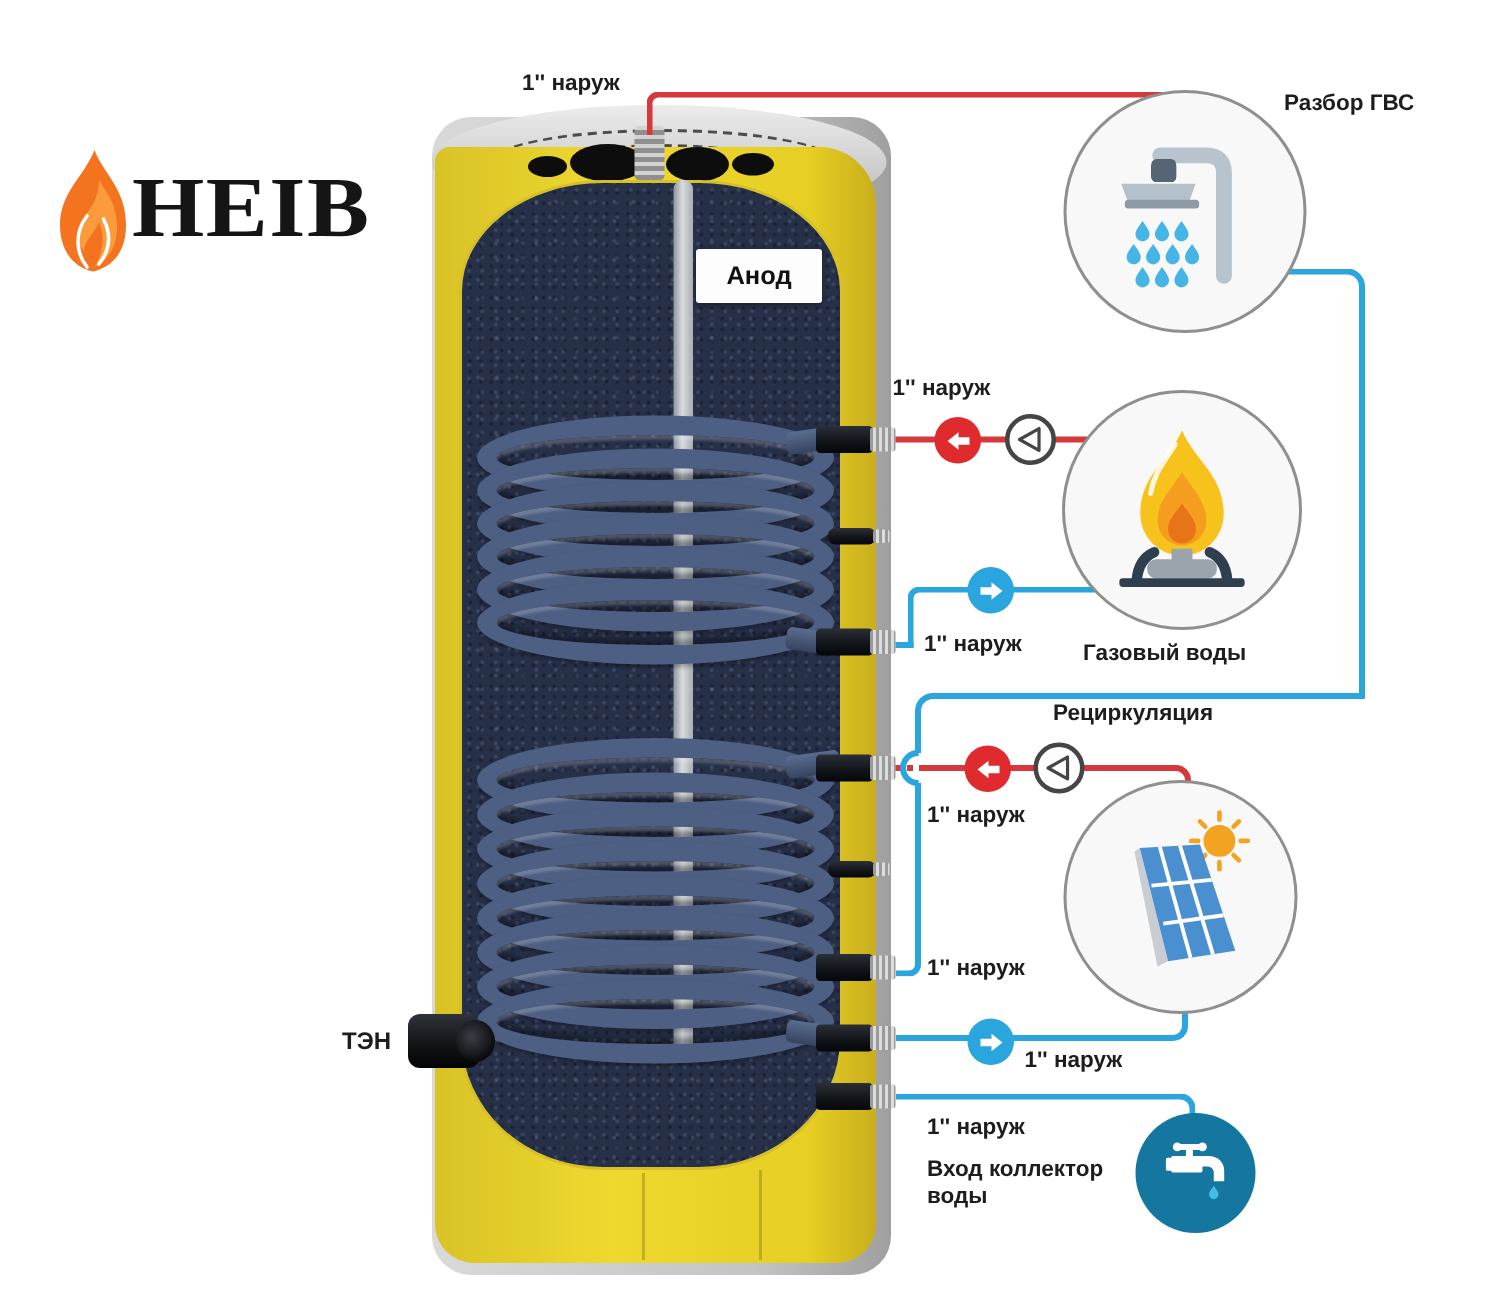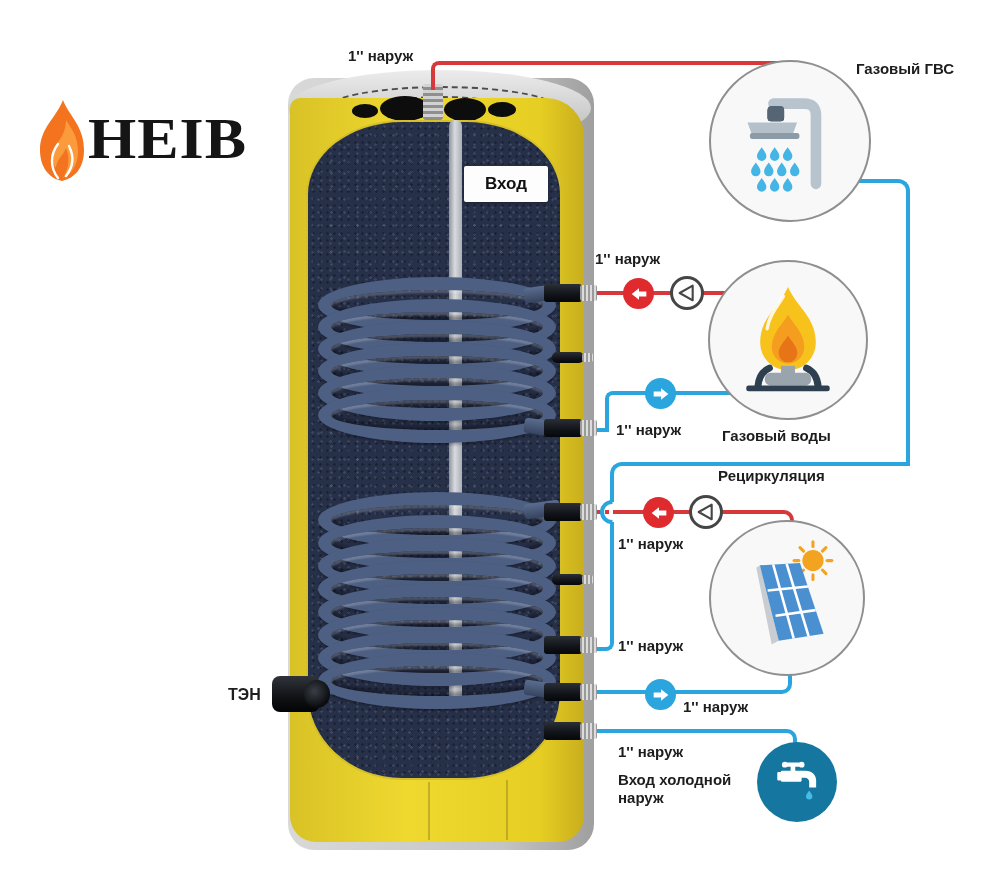--- a/index.html
+++ b/index.html
@@ -148,21 +148,21 @@
   <div class="port-thread" style="left:580px;top:637px;width:17px;height:16px;"></div>
   <div class="port-black" style="left:544px;top:683px;width:38px;height:18px;"></div>
   <div class="port-thread" style="left:580px;top:684px;width:17px;height:16px;"></div>
   <div class="port-black" style="left:544px;top:722px;width:38px;height:18px;"></div>
   <div class="port-thread" style="left:580px;top:723px;width:17px;height:16px;"></div>
 
   <div class="ten-port"></div>
   <div class="ten-cap"></div>
 
   <div class="anode-tag">
-    <span>Вход</span>
+    <span>Анод</span>
   </div>
 
   <div class="line red" style="left:431px;top:61px;width:349px;height:29px;border-left-width:4px;border-top-width:4px;border-top-left-radius:8px;"></div>
 
   <div class="fill-red" style="left:597px;top:291px;width:143px;height:4px;"></div>
 
   <div class="line blue" style="left:605px;top:391px;width:135px;height:41px;border-left-width:4px;border-top-width:4px;border-top-left-radius:8px;"></div>
   <div class="fill-blue" style="left:597px;top:428px;width:12px;height:4px;"></div>
 
   <div class="line blue" style="left:848px;top:179px;width:62px;height:285px;border-top-width:4px;border-right-width:4px;border-top-right-radius:12px;"></div>
@@ -286,25 +286,25 @@
         <polygon points="23,7 23,25 7,16" fill="none" stroke="#454545" stroke-width="2.6" stroke-linejoin="round"></polygon>
       </svg>
   </div>
   <div class="marker marker-blue" style="left:645px;top:679px;width:31px;height:31px;">
     <svg width="22" height="22" viewBox="0 0 30 30">
         <path d="M25 15 L15 7 V11.5 H5 V18.5 H15 V23 Z" fill="#fff"></path>
       </svg>
   </div>
 
   <div class="lbl" style="left:348px;top:47px;">1'' наруж</div>
-  <div class="lbl" style="left:856px;top:60px;">Газовый ГВС</div>
+  <div class="lbl" style="left:856px;top:60px;">Разбор ГВС</div>
   <div class="lbl" style="left:595px;top:250px;">1'' наруж</div>
   <div class="lbl" style="left:616px;top:421px;">1'' наруж</div>
   <div class="lbl" style="left:722px;top:427px;">Газовый воды</div>
-  <div class="lbl" style="left:718px;top:467px;">Рециркуляция</div>
+  <div class="lbl" style="left:702px;top:467px;">Рециркуляция</div>
   <div class="lbl" style="left:618px;top:535px;">1'' наруж</div>
   <div class="lbl" style="left:618px;top:637px;">1'' наруж</div>
   <div class="lbl" style="left:683px;top:698px;">1'' наруж</div>
   <div class="lbl" style="left:618px;top:743px;">1'' наруж</div>
-  <div class="lbl-wrap" style="left:618px;top:771px;width:135px;">Вход холодной наруж</div>
+  <div class="lbl-wrap" style="left:618px;top:771px;width:135px;">Вход коллектор воды</div>
   <div class="lbl" style="left:228px;top:686px;font-size:16px;">ТЭН</div>
 
 </div>
 
 </body></html>

